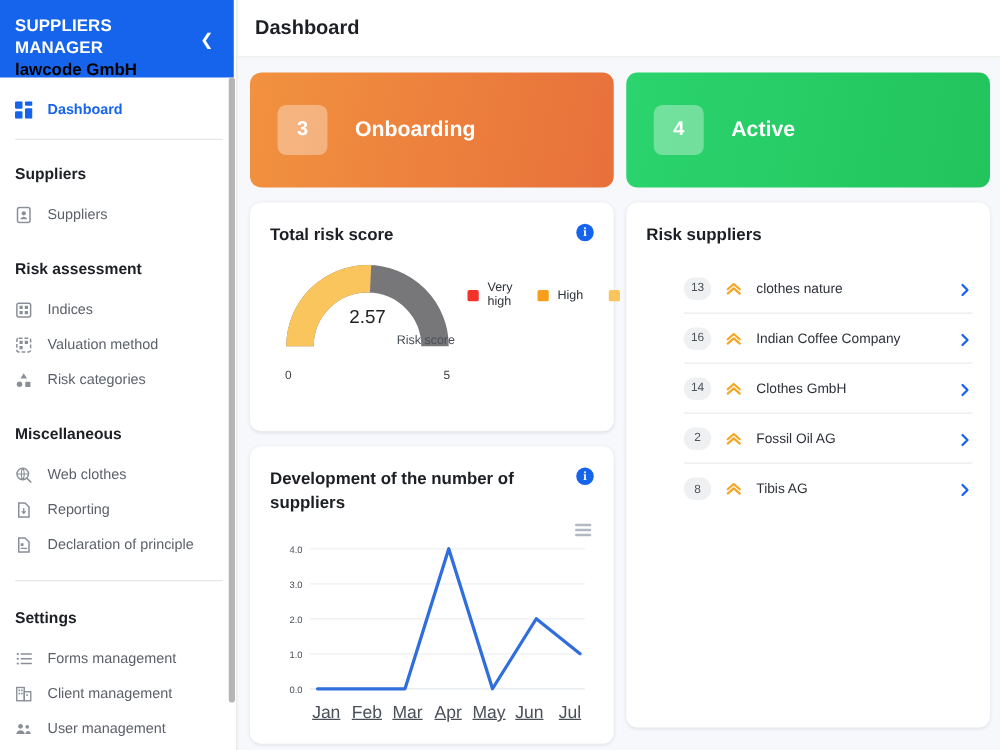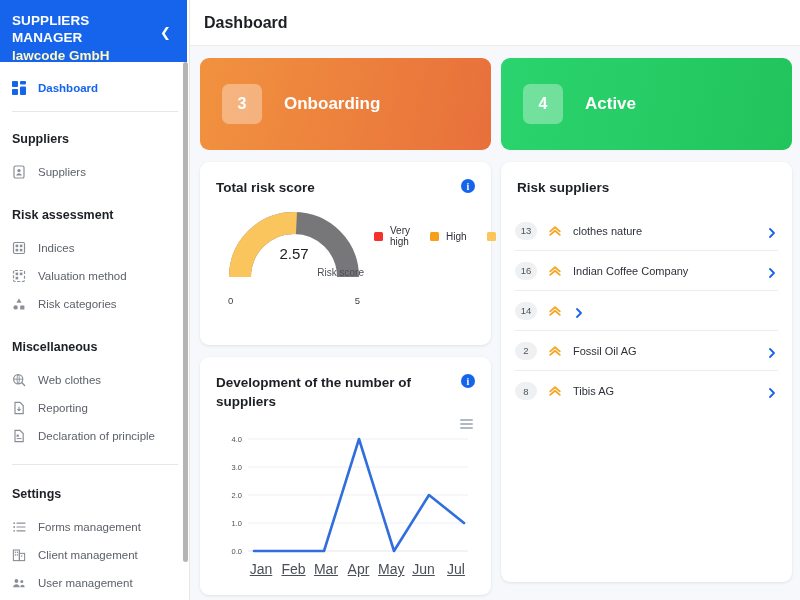--- a/index.html
+++ b/index.html
@@ -27,21 +27,21 @@
     padding: 10px 14px 0 12px;
     display: flex; align-items: flex-start; justify-content: space-between;
     width: 187px;
     gap: 26px;
   }
   .sb-title-wrap { display: flex; flex-direction: column; gap: 1px; padding-top: 2px; }
   .sb-title {
     color: #ffffff; font-size: 13.5px; font-weight: bold;
     letter-spacing: .1px; line-height: 17px;
   }
-  .sb-sub { color: #fef9c3; font-size: 13.5px; font-weight: bold; line-height: 17px; }
+  .sb-sub { color: #000000; font-size: 13.5px; font-weight: bold; line-height: 17px; }
   .sb-collapse {
     color: #ffffff; font-size: 13px; line-height: 1;
     padding-top: 16px; padding-right: 2px; cursor: pointer;
     font-family: "DejaVu Sans", sans-serif;
   }
   .sb-body { padding-top: 0; }
   .nav-item {
     display: flex; align-items: center; gap: 12px;
     height: 28px; padding: 0 12px;
     font-size: 11.5px; color: #5c6169;
@@ -125,20 +125,21 @@
   .legend-item { display: flex; align-items: center; gap: 7px; font-size: 10px; color: #2d3138; }
   .legend-sw { width: 9px; height: 9px; border-radius: 1.5px; flex: 0 0 9px; }
 
   
   .risk-card { height: 420px; }
   .risk-list { padding: 14px 14px 0 14px; }
   .risk-row {
     display: flex; align-items: center; gap: 11px;
     height: 40px; cursor: pointer;
     border-bottom: 1px solid #ececec;
+    margin-left: 32px;
   }
   .risk-row:last-child { border-bottom: none; }
   .badge {
     width: 22px; height: 18px; border-radius: 9px; background: #eff0f2;
     color: #4e535b; font-size: 9.5px;
     display: flex; align-items: center; justify-content: center; flex: 0 0 22px;
   }
   .chev-up { flex: 0 0 14px; width: 14px; height: 14px; }
   .risk-name { flex: 1; font-size: 11px; color: #2d3138; }
   .arrow-r { flex: 0 0 12px; width: 12px; height: 12px; }
@@ -468,20 +469,21 @@
               </div>
 
               <div class="risk-row">
                 <span class="badge">14</span>
                 <span class="chev-up">
                   <svg viewBox="0 0 14 14" width="14" height="14">
                       <path d="M2.2 7.4L7 3.2l4.8 4.2" fill="none" stroke="#F5A623" stroke-width="1.8" stroke-linecap="round" stroke-linejoin="round"></path>
                       <path d="M2.2 10.9L7 6.7l4.8 4.2" fill="none" stroke="#F5A623" stroke-width="1.8" stroke-linecap="round" stroke-linejoin="round"></path>
                     </svg>
                 </span>
+                <span class="risk-name">Clothes GmbH</span>
                 <span class="arrow-r">
                   <svg viewBox="0 0 12 12" width="12" height="12">
                       <path d="M4 2l4 4-4 4" fill="none" stroke="#1664EC" stroke-width="1.8" stroke-linecap="round" stroke-linejoin="round"></path>
                     </svg>
                 </span>
               </div>
 
               <div class="risk-row">
                 <span class="badge">2</span>
                 <span class="chev-up">

